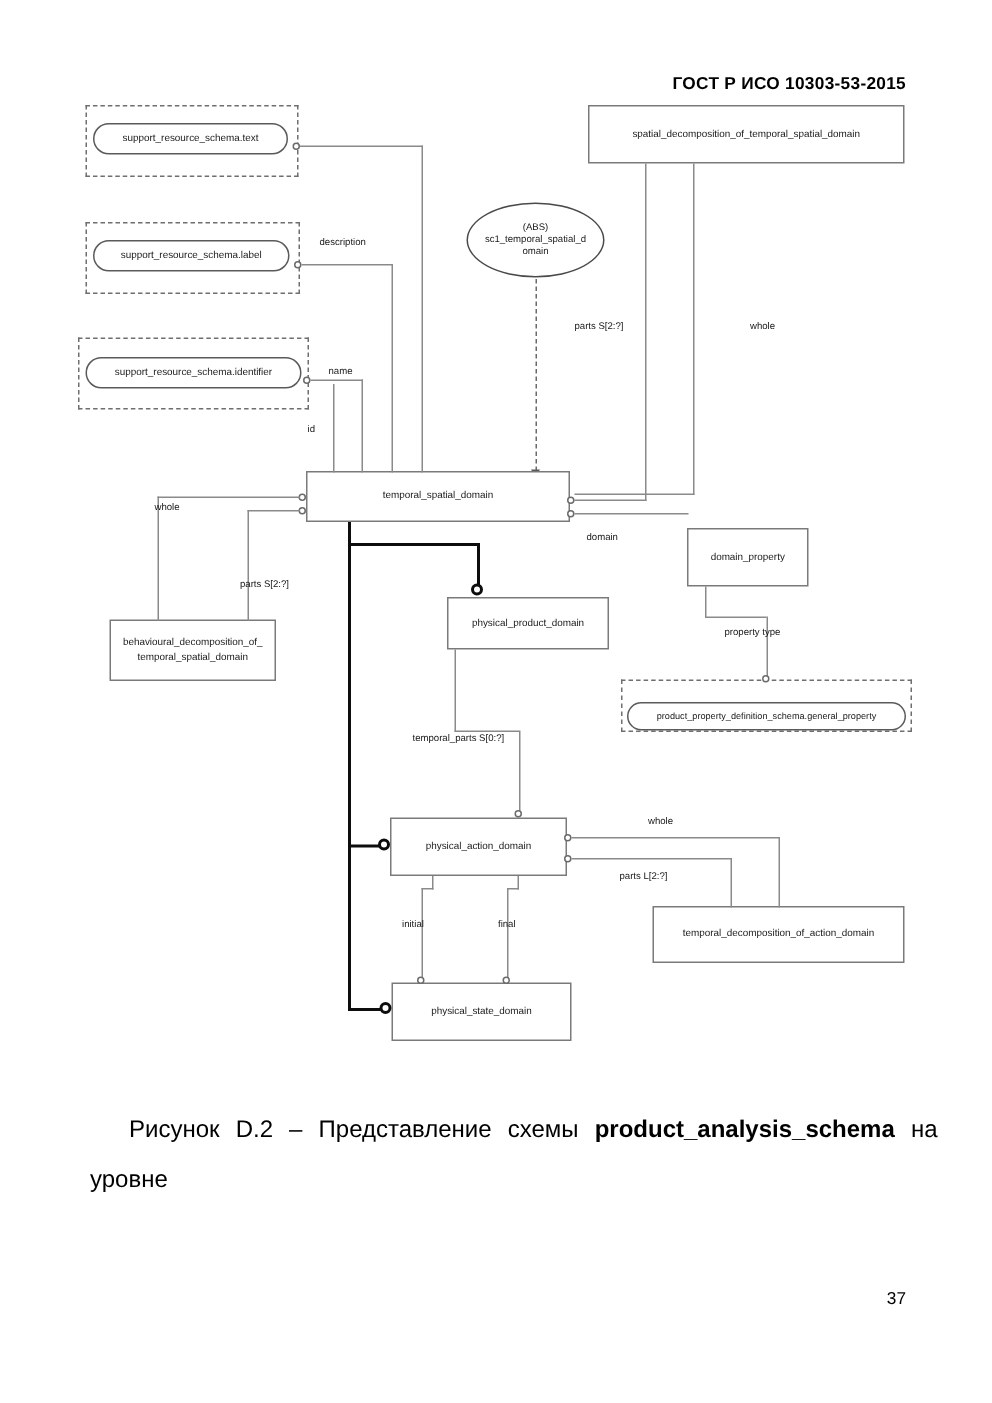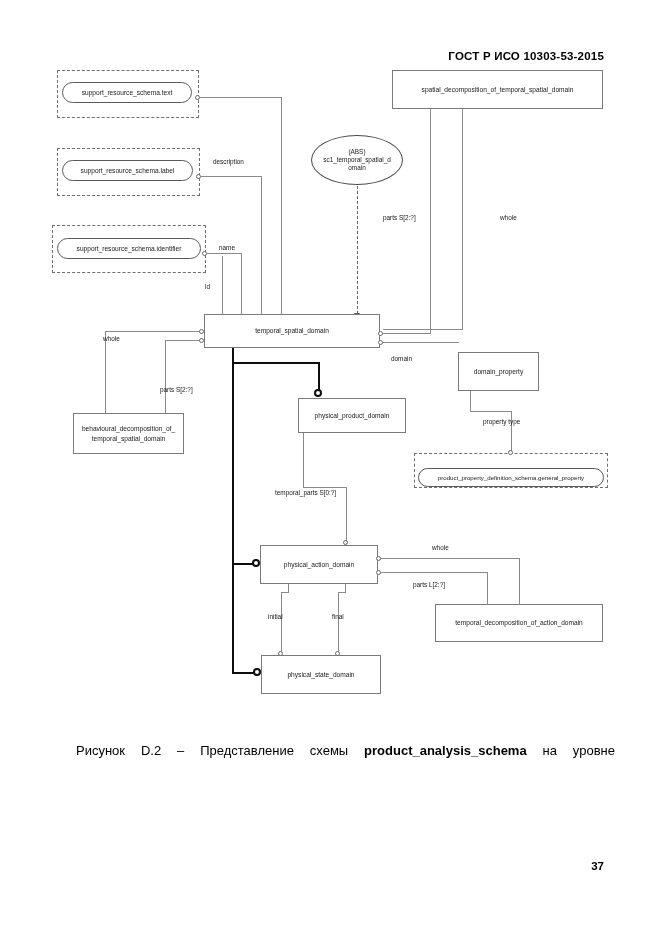--- a/index.html
+++ b/index.html
@@ -135,41 +135,41 @@
   }
   .arrow-down {
     position: absolute;
     width: 0; height: 0;
     border-left: 3.2px solid transparent;
     border-right: 3.2px solid transparent;
     border-top: 5px solid #5a5a5a;
   }
   .caption {
     position: absolute;
-    left: 50px;
+    left: 60px;
     top: 738px;
     width: 565px;
-    font-size: 13px;
+    font-size: 16px;
     line-height: 2.05;
     color: #000000;
   }
   .caption .l1 {
     display: block;
     text-align: justify;
     text-align-last: justify;
     text-indent: 26px;
   }
   .caption .l2 { display: block; }
   .caption b { font-weight: bold; }
   .page-num {
     position: absolute;
     right: 57px;
     top: 860px;
     font-size: 11.5px;
-    font-weight: bold;
+    font-weight: normal;
   }
 </style>
 </head>
 <body>
 
 <div id="page">
 
   <div class="doc-header">ГОСТ Р ИСО 10303-53-2015</div>
 
   <div id="diagram">

